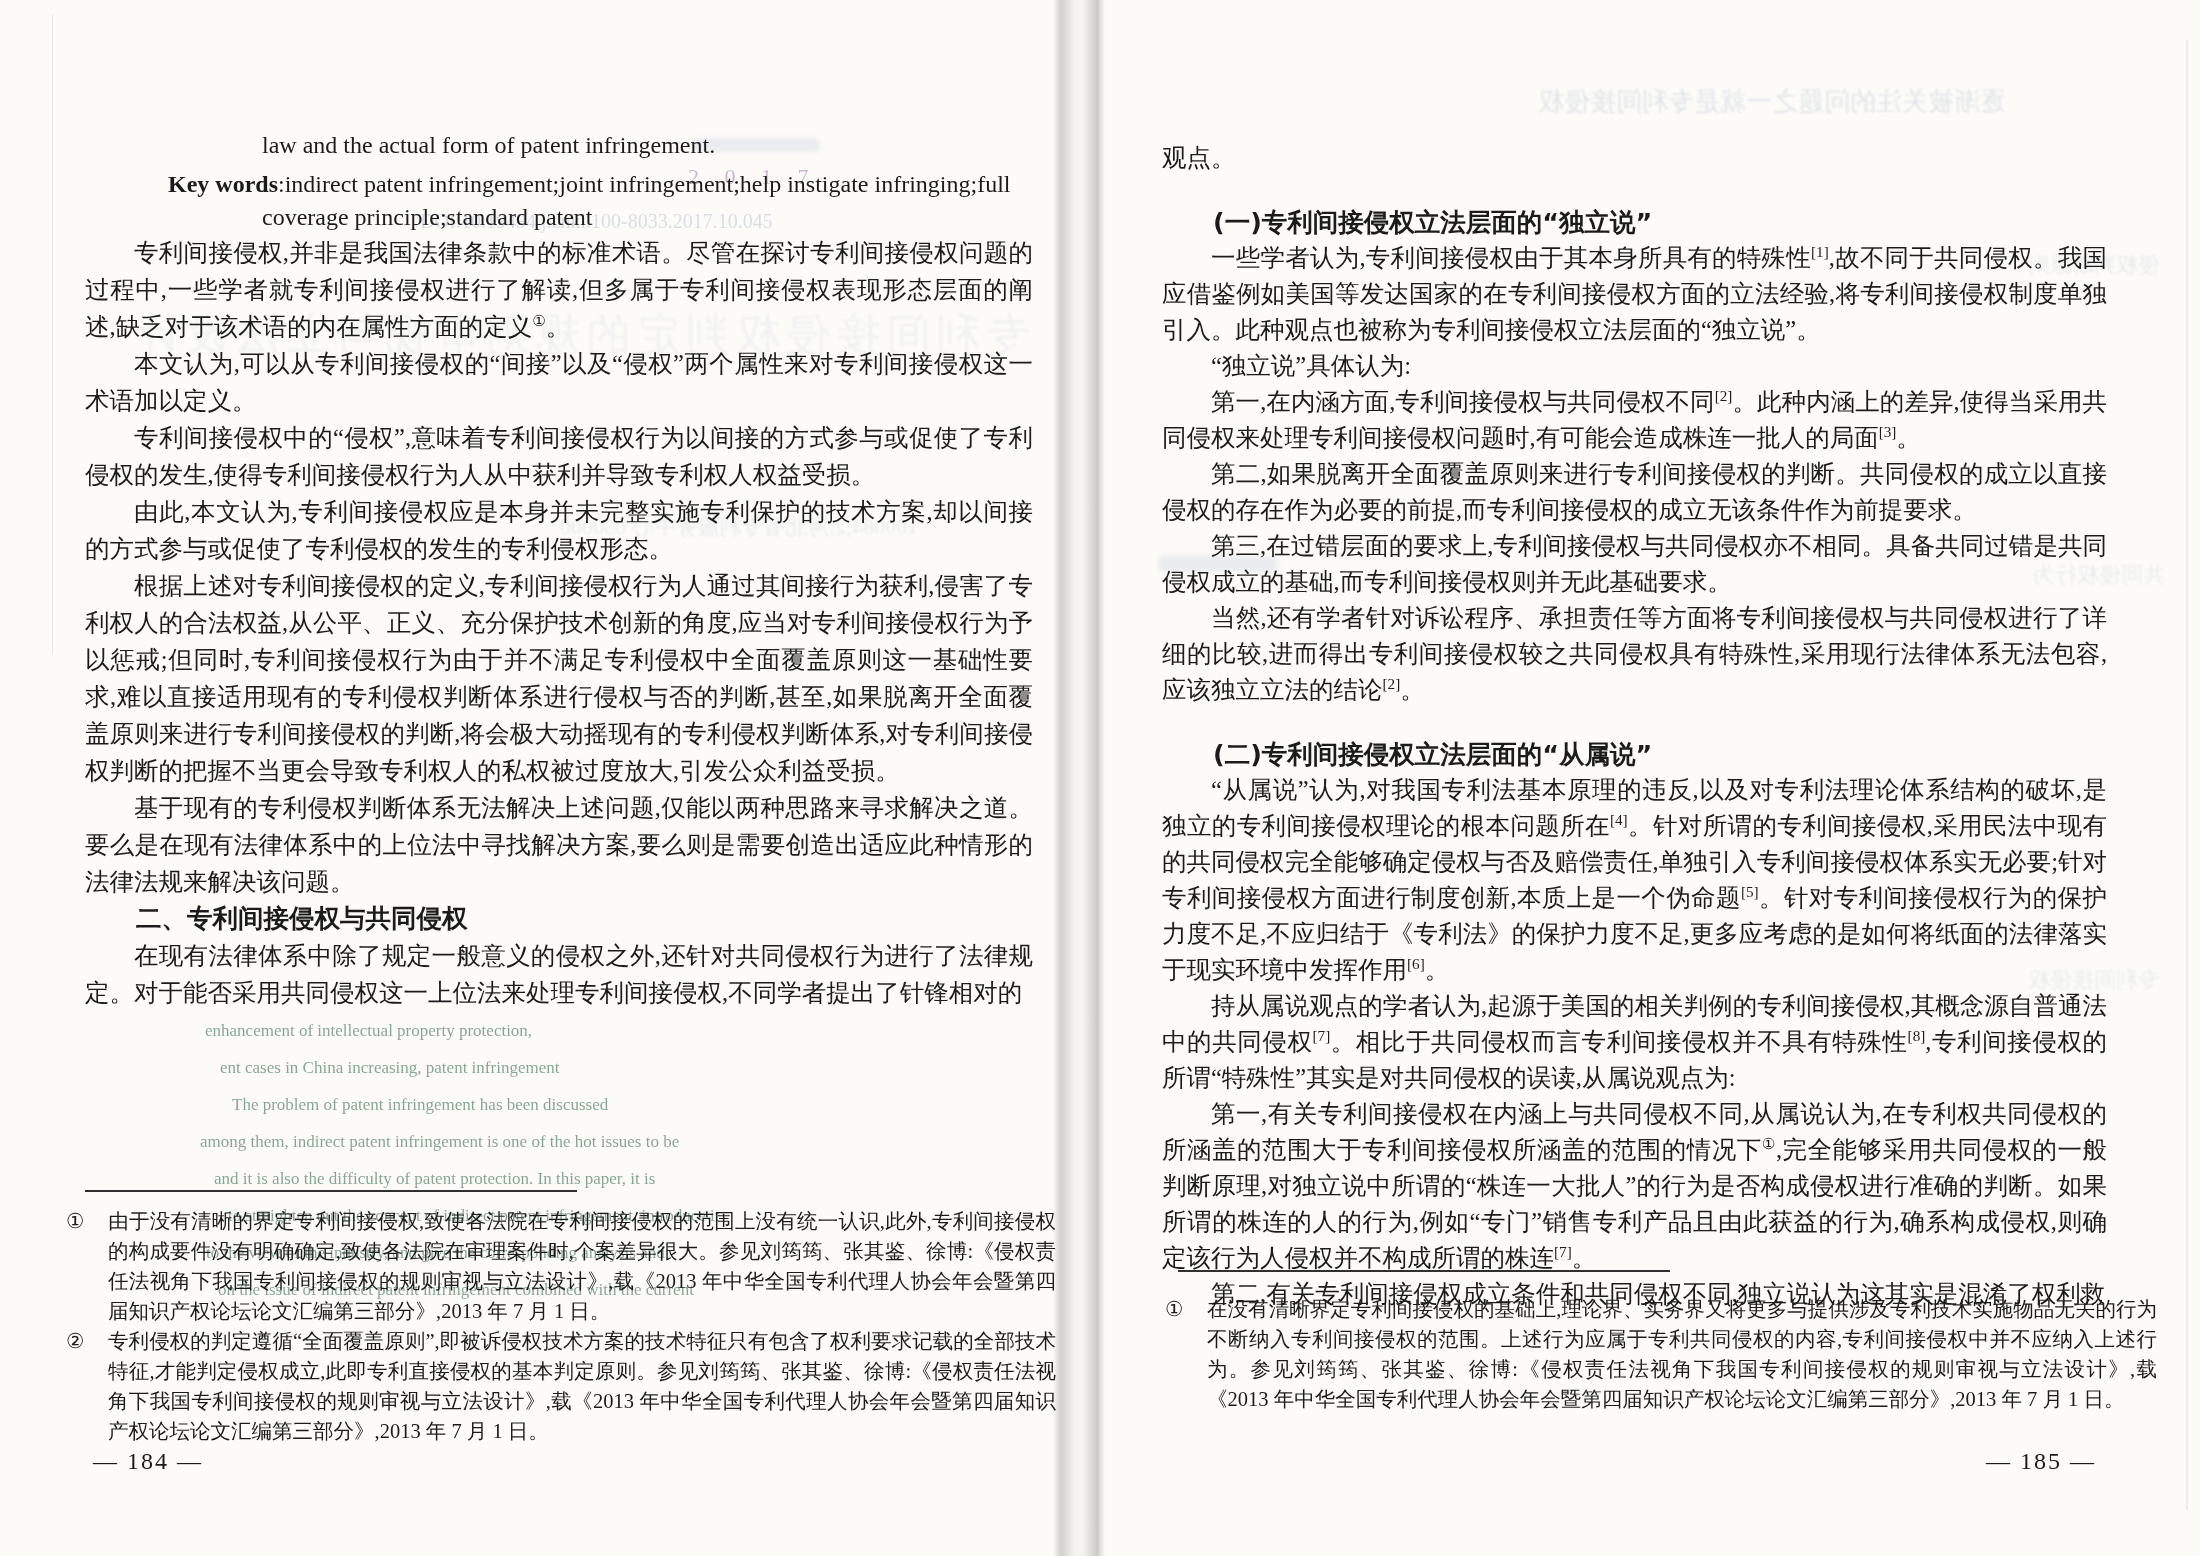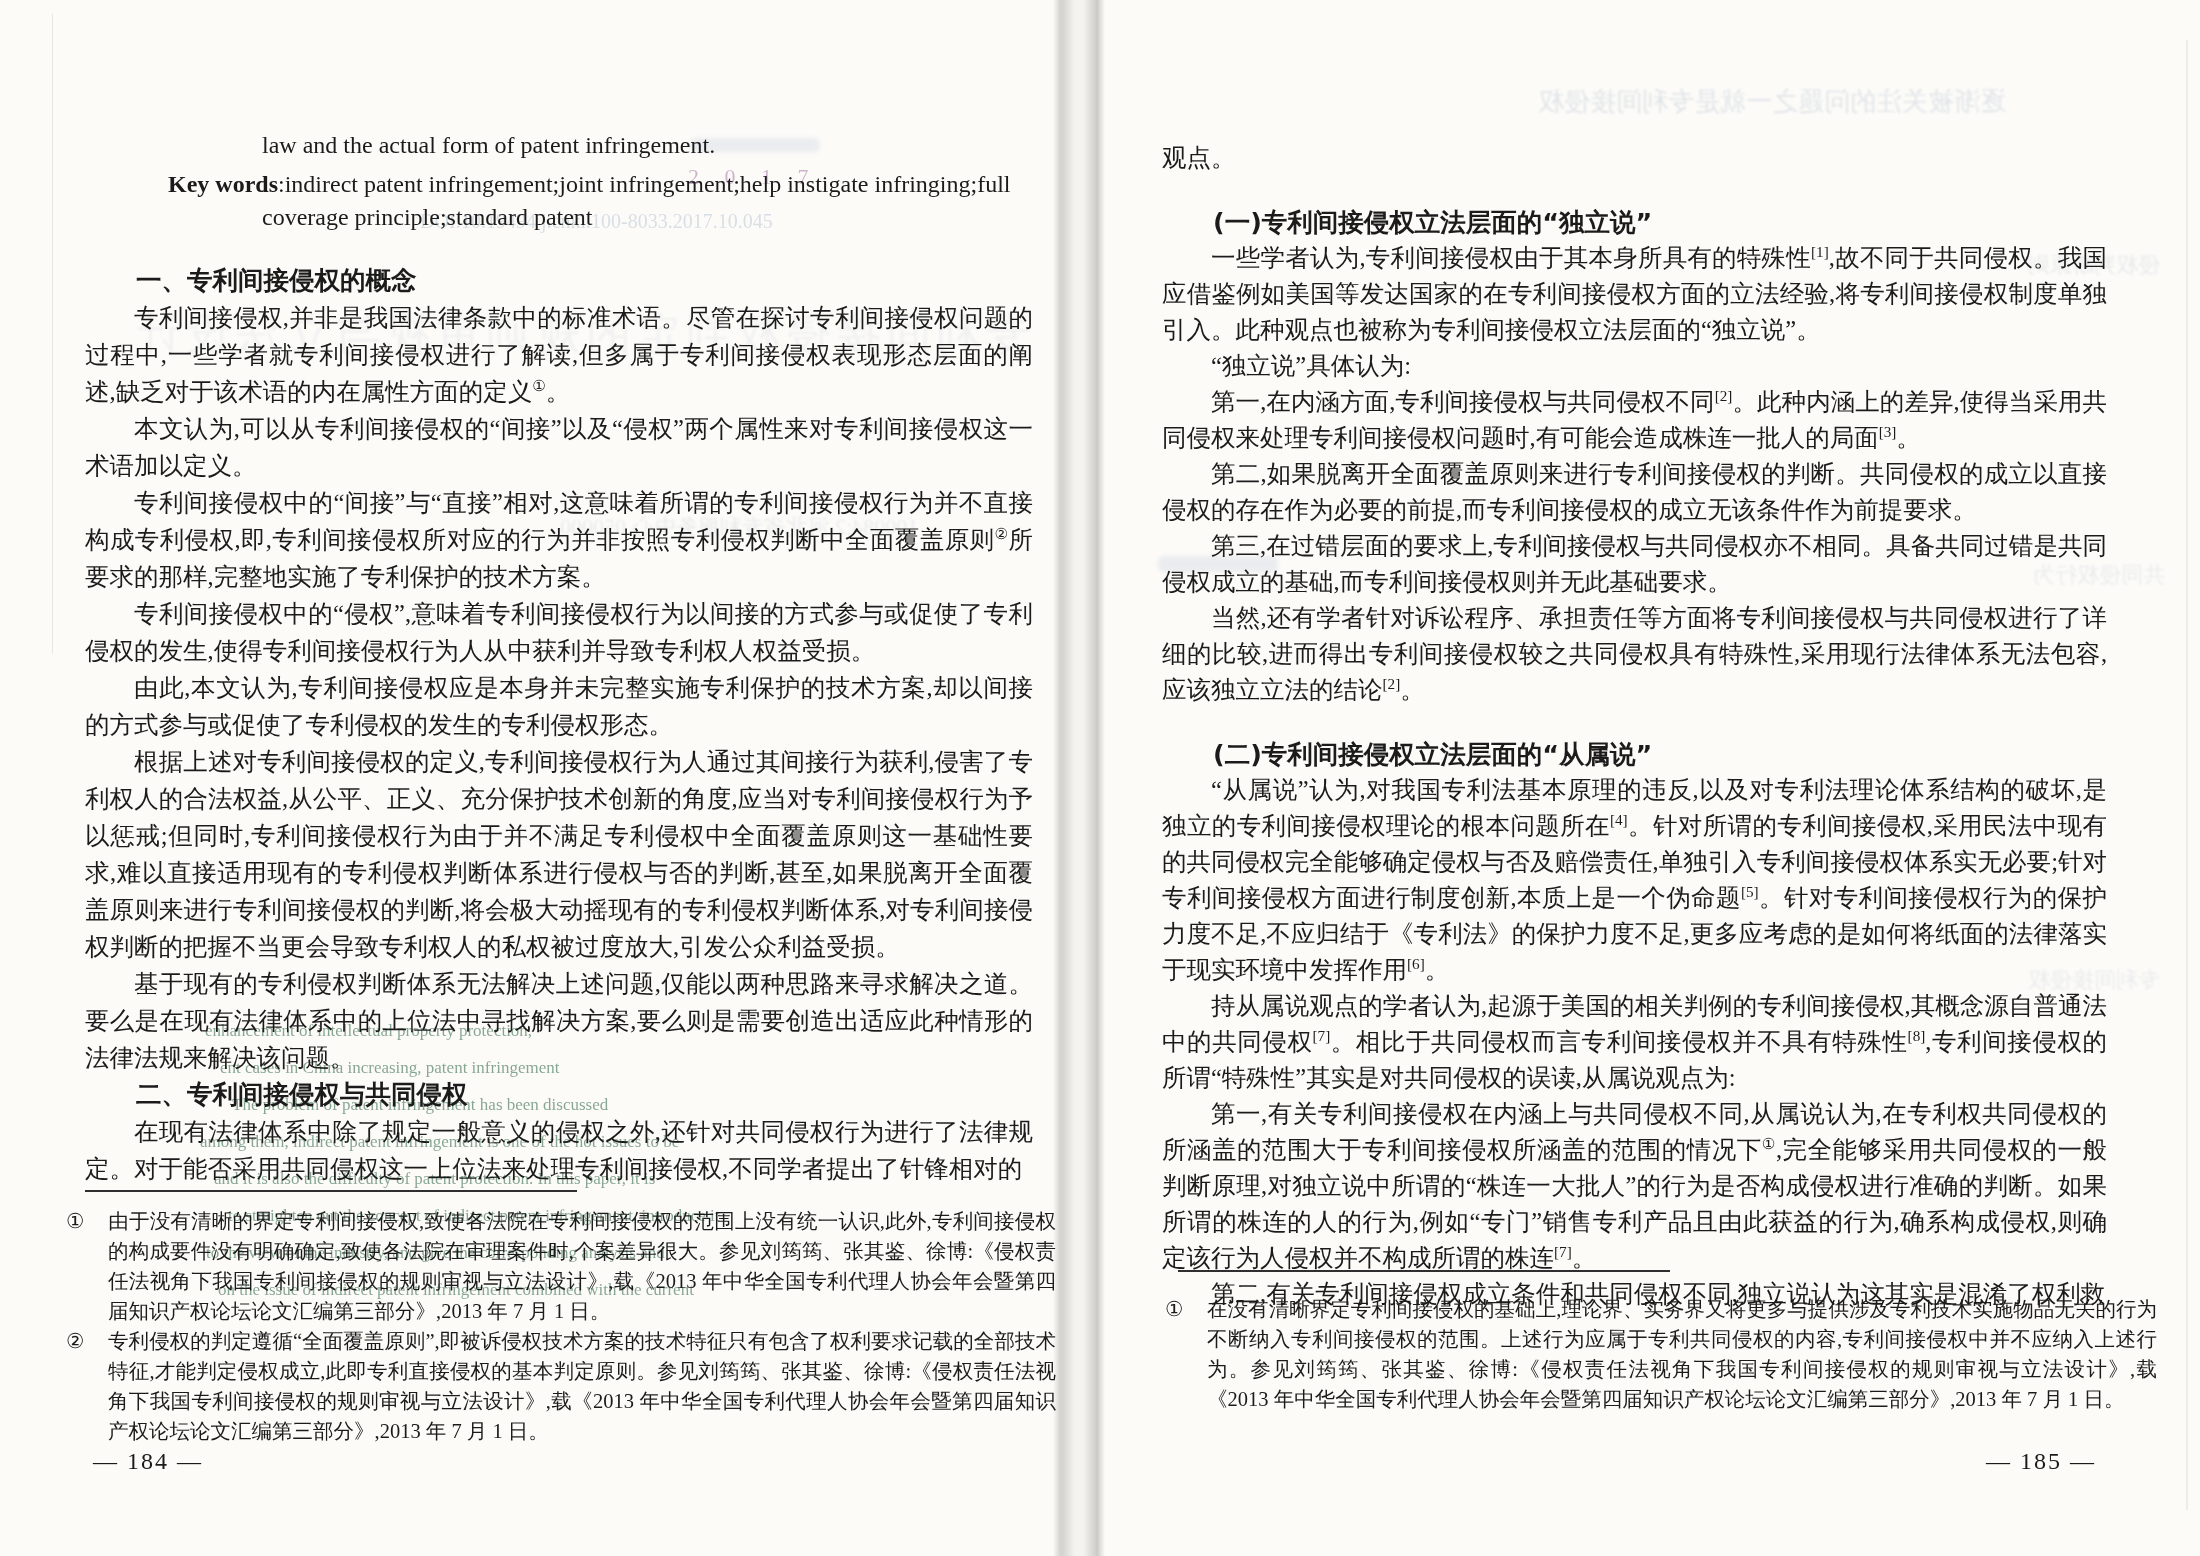--- a/index.html
+++ b/index.html
@@ -72,24 +72,22 @@
     <div class="bleed-en" style="left:200px;top:1132px;">among them, indirect patent infringement is one of the hot issues to be</div>
     <div class="bleed-en" style="left:214px;top:1169px;">and it is also the difficulty of patent protection. In this paper, it is</div>
     <div class="bleed-en" style="left:228px;top:1206px;">to straighten out the concept of indirect patent infringement, introduce it</div>
     <div class="bleed-en" style="left:206px;top:1243px;">to the view of the industry, and give the corresponding analysis and</div>
     <div class="bleed-en" style="left:218px;top:1280px;">on the issue of indirect patent infringement combined with the current</div>
 
     <div class="body-left">
       <p class="eng eng-tail">law and the actual form of patent infringement.</p>
       <p class="eng kw"><b>Key words</b><span>:indirect patent infringement;joint infringement;help instigate infringing;full coverage principle;standard patent</span></p>
 
-      <h2 class="sec" style="margin-top:28px;">一、专利间接侵权的概念</h2>
       <p class="cn">专利间接侵权,并非是我国法律条款中的标准术语。尽管在探讨专利间接侵权问题的过程中,一些学者就专利间接侵权进行了解读,但多属于专利间接侵权表现形态层面的阐述,缺乏对于该术语的内在属性方面的定义<sup>①</sup>。</p>
       <p class="cn">本文认为,可以从专利间接侵权的“间接”以及“侵权”两个属性来对专利间接侵权这一术语加以定义。</p>
-      <p class="cn">专利间接侵权中的“间接”与“直接”相对,这意味着所谓的专利间接侵权行为并不直接构成专利侵权,即,专利间接侵权所对应的行为并非按照专利侵权判断中全面覆盖原则<sup>②</sup>所要求的那样,完整地实施了专利保护的技术方案。</p>
       <p class="cn">专利间接侵权中的“侵权”,意味着专利间接侵权行为以间接的方式参与或促使了专利侵权的发生,使得专利间接侵权行为人从中获利并导致专利权人权益受损。</p>
       <p class="cn">由此,本文认为,专利间接侵权应是本身并未完整实施专利保护的技术方案,却以间接的方式参与或促使了专利侵权的发生的专利侵权形态。</p>
       <p class="cn">根据上述对专利间接侵权的定义,专利间接侵权行为人通过其间接行为获利,侵害了专利权人的合法权益,从公平、正义、充分保护技术创新的角度,应当对专利间接侵权行为予以惩戒;但同时,专利间接侵权行为由于并不满足专利侵权中全面覆盖原则这一基础性要求,难以直接适用现有的专利侵权判断体系进行侵权与否的判断,甚至,如果脱离开全面覆盖原则来进行专利间接侵权的判断,将会极大动摇现有的专利侵权判断体系,对专利间接侵权判断的把握不当更会导致专利权人的私权被过度放大,引发公众利益受损。</p>
       <p class="cn">基于现有的专利侵权判断体系无法解决上述问题,仅能以两种思路来寻求解决之道。要么是在现有法律体系中的上位法中寻找解决方案,要么则是需要创造出适应此种情形的法律法规来解决该问题。</p>
 
       <h2 class="sec">二、专利间接侵权与共同侵权</h2>
       <p class="cn">在现有法律体系中除了规定一般意义的侵权之外,还针对共同侵权行为进行了法律规定。对于能否采用共同侵权这一上位法来处理专利间接侵权,不同学者提出了针锋相对的</p>
     </div>
 
     <div class="fn-divider l"></div>

